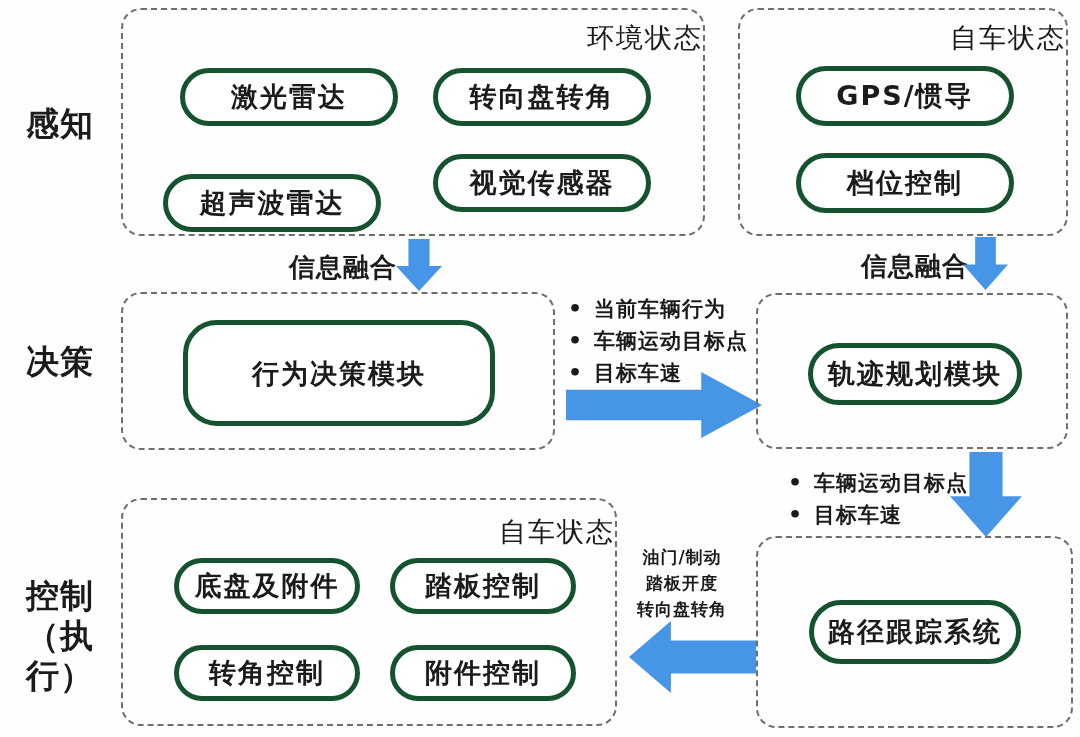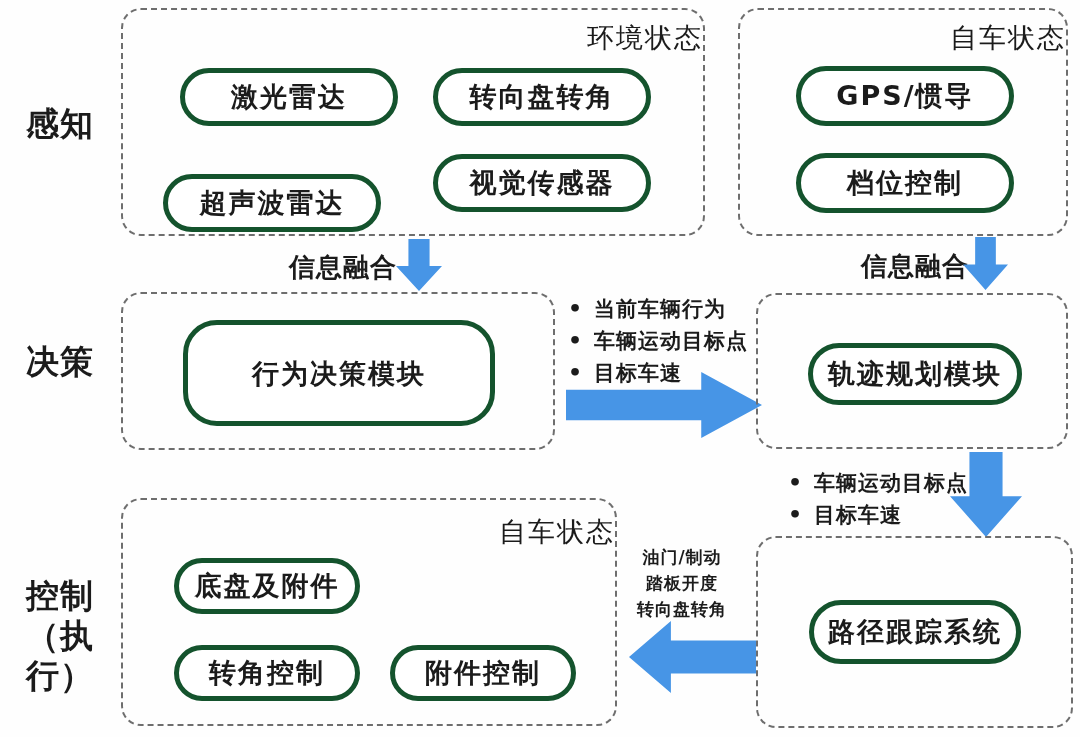--- a/index.html
+++ b/index.html
@@ -112,17 +112,18 @@
   <div class="ann center ctrl-label" style="left:606px;top:544px;width:152px;">
     <div>油门/制动</div>
     <div>踏板开度</div>
     <div>转向盘转角</div>
   </div>
   <div class="arrow arrow-left" style="left:629px;top:621px;width:127px;height:72px;"></div>
 
   <div class="group" style="left:121px;top:498px;width:496px;height:228px;">
     <div class="group-title" style="top:14px;">自车状态</div>
     <div class="pill" style="left:51px;top:58px;width:186px;height:56px;">底盘及附件</div>
+    <div class="pill" style="left:267px;top:58px;width:186px;height:56px;">踏板控制</div>
     <div class="pill" style="left:267px;top:145px;width:186px;height:56px;">附件控制</div>
     <div class="pill" style="left:51px;top:145px;width:186px;height:56px;">转角控制</div>
   </div>
 
 </div>
 
 </body></html>

